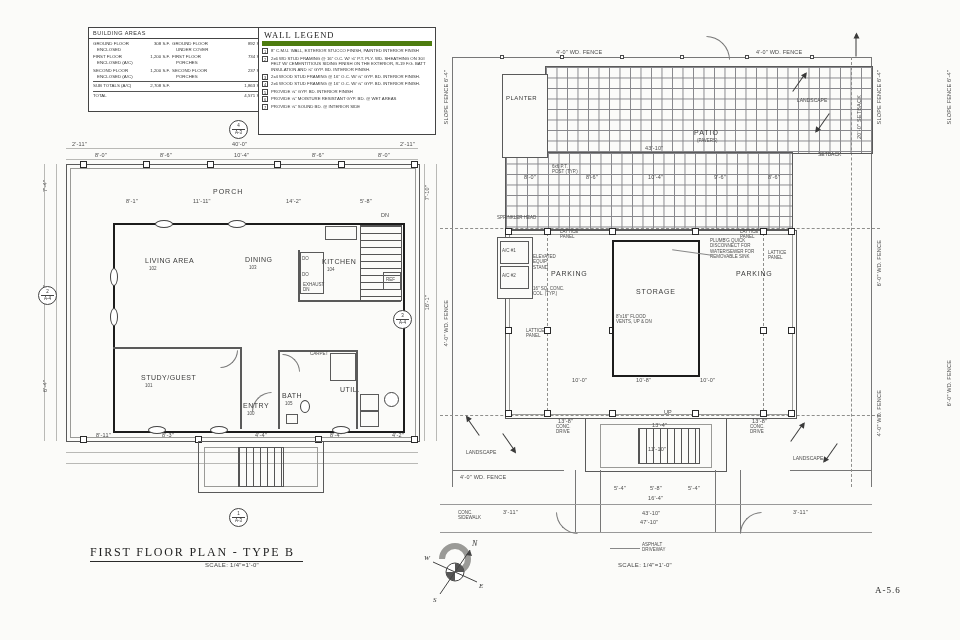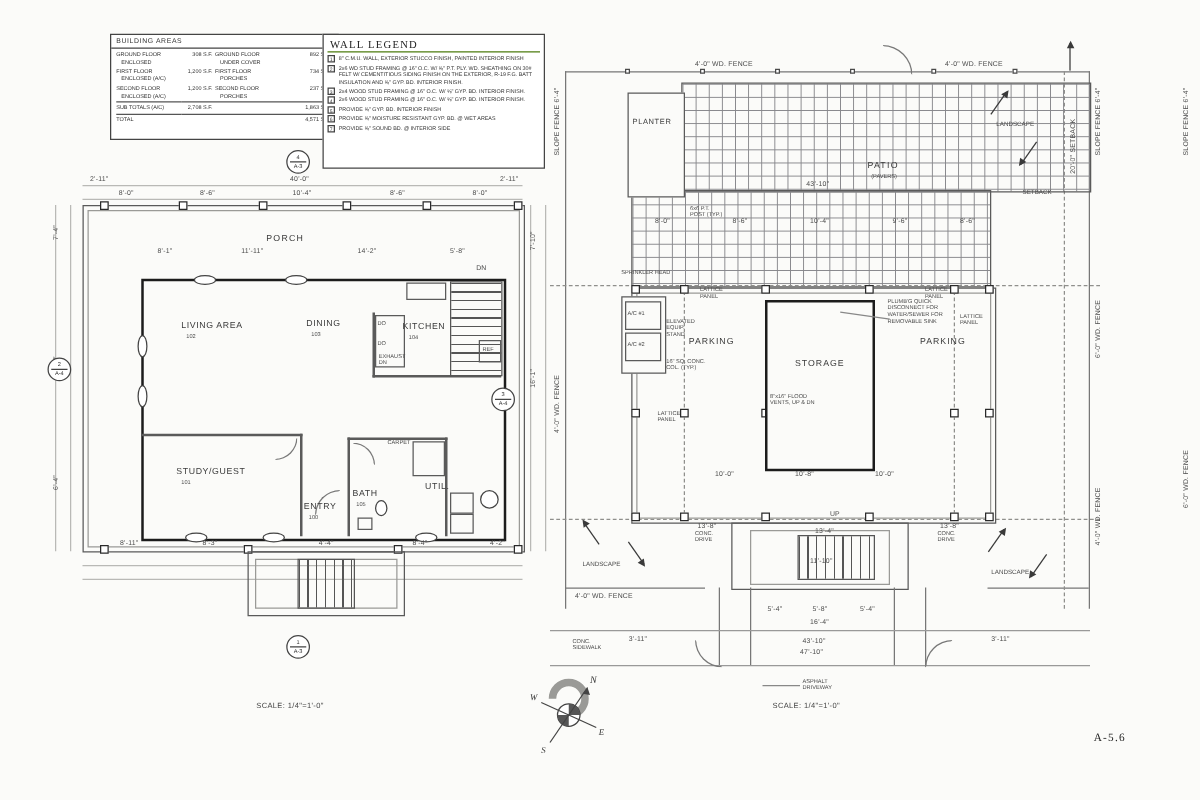--- a/index.html
+++ b/index.html
@@ -36,21 +36,21 @@
                border-top:3px solid transparent;border-bottom:3px solid transparent}
   
   #bareas{position:absolute;left:88px;top:27px;width:183px;height:85px;border:1px solid #444;background:#fff;box-sizing:border-box}
   #bareas .bt{font-size:5.5px;letter-spacing:.5px;padding:2px 4px;border-bottom:1px solid #444}
   #bareas .grid{display:grid;grid-template-columns:52px 27px 56px 1fr;font-size:4.4px;line-height:1.3;padding:2px 4px 0 4px;row-gap:2px}
   #bareas .ind{padding-left:4px}
   #bareas .val{text-align:right;padding-right:2px}
   #bareas .tl{border-top:1px solid #555;padding-top:1px}
   
   #wlegend{position:absolute;left:258px;top:27px;width:178px;height:108px;border:1px solid #444;background:#fff;box-sizing:border-box;padding:2px 3px}
-  #wlegend .wt{font-family:"Liberation Serif",serif;font-size:8.5px;letter-spacing:1px;color:#222;border-bottom:1px solid #4d7c0f;padding:0 0 1px 2px;margin-bottom:2px}
+  #wlegend .wt{font-family:"Liberation Serif",serif;font-size:8.5px;letter-spacing:1px;color:#222;border-bottom:5px solid #4d7c0f;padding:0 0 1px 2px;margin-bottom:2px}
   #wlegend .item{display:flex;gap:3px;margin-bottom:1.5px}
   #wlegend .mk{flex:0 0 6px;width:6px;height:6px;border:1px solid #444;font-size:4px;text-align:center;line-height:6px;box-sizing:border-box}
   #wlegend .tx{font-size:4.3px;line-height:1.3;color:#333}
 </style>
 </head>
 <body>
 
 <div id="page">
 
   <div id="bareas">
@@ -231,20 +231,21 @@
     <span>3</span>
       <span class="mdiv"></span>
       <span>A-4</span>
   </div>
   <div class="mark" style="left:229px;top:508px">
     <span>1</span>
       <span class="mdiv"></span>
       <span>A-3</span>
   </div>
 
+  <div class="title" style="left:90px;top:545px">FIRST FLOOR  PLAN  - TYPE B</div>
   <div class="scale" style="left:205px;top:562px">SCALE:  1/4"=1'-0"</div>
 
   <div class="ln" style="left:452px;top:57px;width:420px;height:1px;background:#777"></div>
   <div class="ln" style="left:452px;top:57px;width:1px;height:430px;background:#777"></div>
   <div class="ln" style="left:871px;top:57px;width:1px;height:430px;background:#777"></div>
   <div class="ln" style="left:452px;top:470px;width:112px;height:1px;background:#777"></div>
   <div class="ln" style="left:790px;top:470px;width:81px;height:1px;background:#777"></div>
   <div class="post" style="left:500px;top:55px"></div>
   <div class="post" style="left:560px;top:55px"></div>
   <div class="post" style="left:620px;top:55px"></div>

